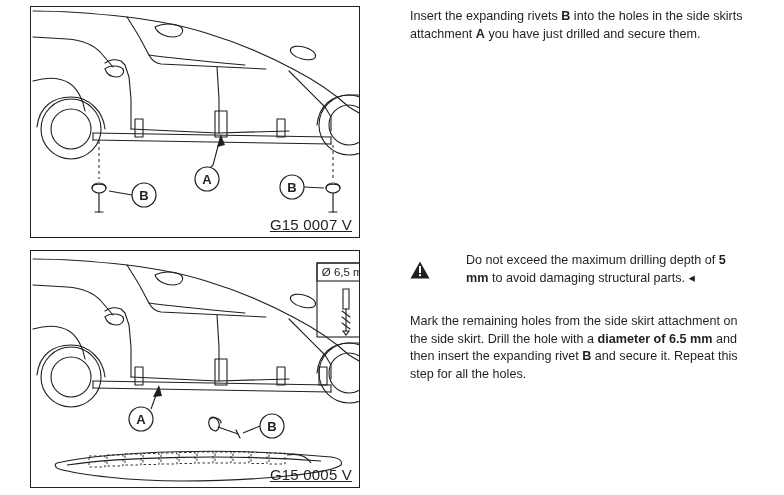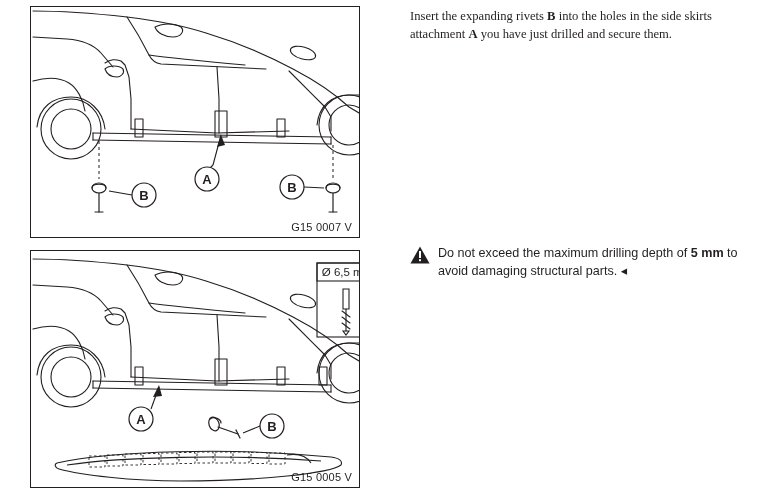--- a/index.html
+++ b/index.html
@@ -38,53 +38,54 @@
   #figure-bottom {
     left: 30px;
     top: 250px;
     width: 330px;
     height: 238px;
   }
   .fig-caption {
     position: absolute;
     right: 7px;
     bottom: 4px;
-    font-size: 11px;
+    font-size: 15px;
     letter-spacing: 0.2px;
     color: #231f20;
+    text-decoration: underline;
   }
   .fig-svg {
     position: absolute;
     left: 0;
     top: 0;
   }
   .para {
     font-size: 12.6px;
     line-height: 17.5px;
     color: #231f20;
     text-align: left;
     margin: 0;
-    font-family: Liberation Serif, serif;
   }
   .para b { font-weight: bold; }
 
   #para-top {
     position: absolute;
     left: 410px;
     top: 8px;
     width: 340px;
   }
 
   .warn-block {
     position: absolute;
     left: 410px;
-    top: 245px;
+    top: 252px;
     width: 340px;
     display: flex;
-    align-items: flex-start;
+    align-items: center;
+    gap: 28px;
   }
   .warn-icon {
     flex: 0 0 auto;
     width: 20px;
     height: 18px;
     margin-right: 8px;
     margin-top: 1px;
   }
   .warn-text {
     flex: 1 1 auto;
@@ -291,14 +292,15 @@
 
   <div class="warn-block">
     <svg class="warn-icon" viewBox="0 0 20 18">
       <polygon points="10,0.5 19.5,17.5 0.5,17.5" fill="#231f20"></polygon>
       <rect x="9" y="5" width="2" height="7" fill="#ffffff"></rect>
       <rect x="9" y="13.2" width="2" height="2" fill="#ffffff"></rect>
     </svg>
     <div class="warn-text">Do not exceed the maximum drilling depth of <b>5 mm</b> to avoid damaging structural parts. ◂</div>
   </div>
 
+  <p class="para" id="para-bottom">Mark the remaining holes from the side skirt attachment on the side skirt. Drill the hole with a <b>diameter of 6.5 mm</b> and then insert the expanding rivet <b>B</b> and secure it. Repeat this step for all the holes.</p>
 
 </div>
 
 </body></html>

